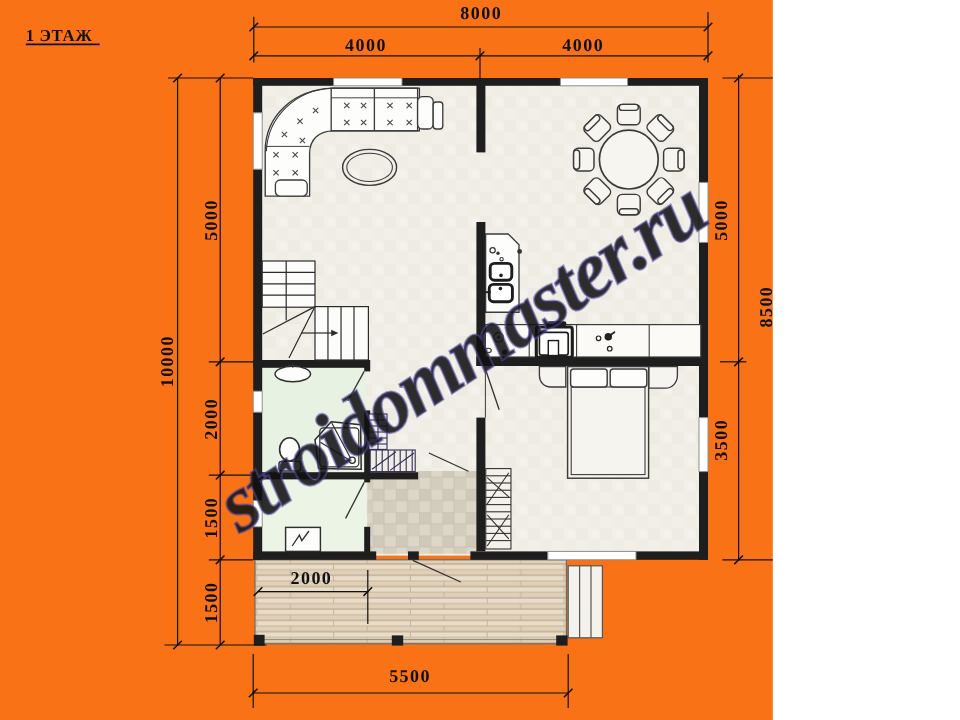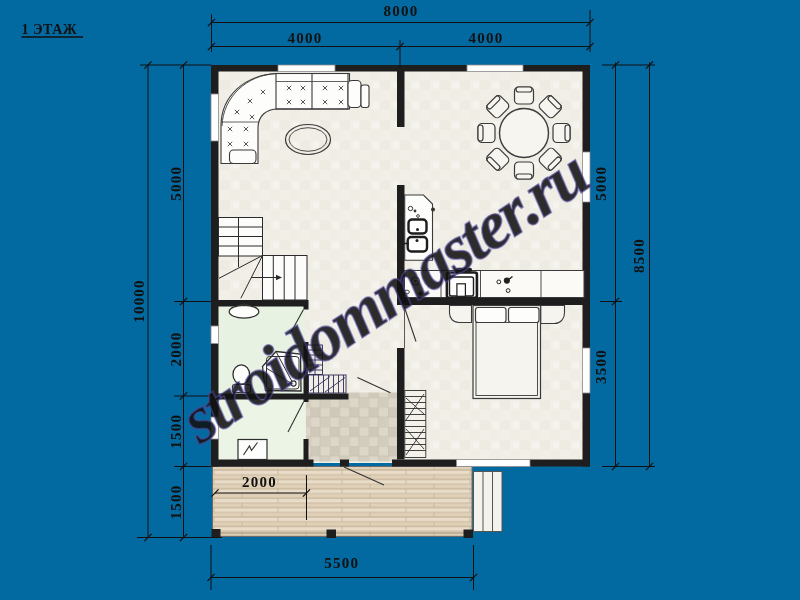--- a/index.html
+++ b/index.html
@@ -1,16 +1,16 @@
 <!DOCTYPE html>
 <html><head>
 <meta charset="utf-8">
 <style>
   html,body{margin:0;padding:0;background:#ffffff;}
-  .page{position:relative;width:800px;height:600px;background:#0369a1;overflow:hidden;
+  .page{position:relative;width:644px;height:600px;background:#f97316;overflow:hidden;
         font-family:"Liberation Sans", sans-serif;}
   text{font-family:"Liberation Serif", serif;font-weight:bold;fill:#111;}
 </style>
 </head>
 <body>
 <div class="page">
 <svg width="800" height="600" viewBox="0 0 800 600">
 <defs>
   <pattern id="tile" width="19.4" height="19.4" patternUnits="userSpaceOnUse">
     <rect width="19.4" height="19.4" fill="#ddd7c9"></rect>

